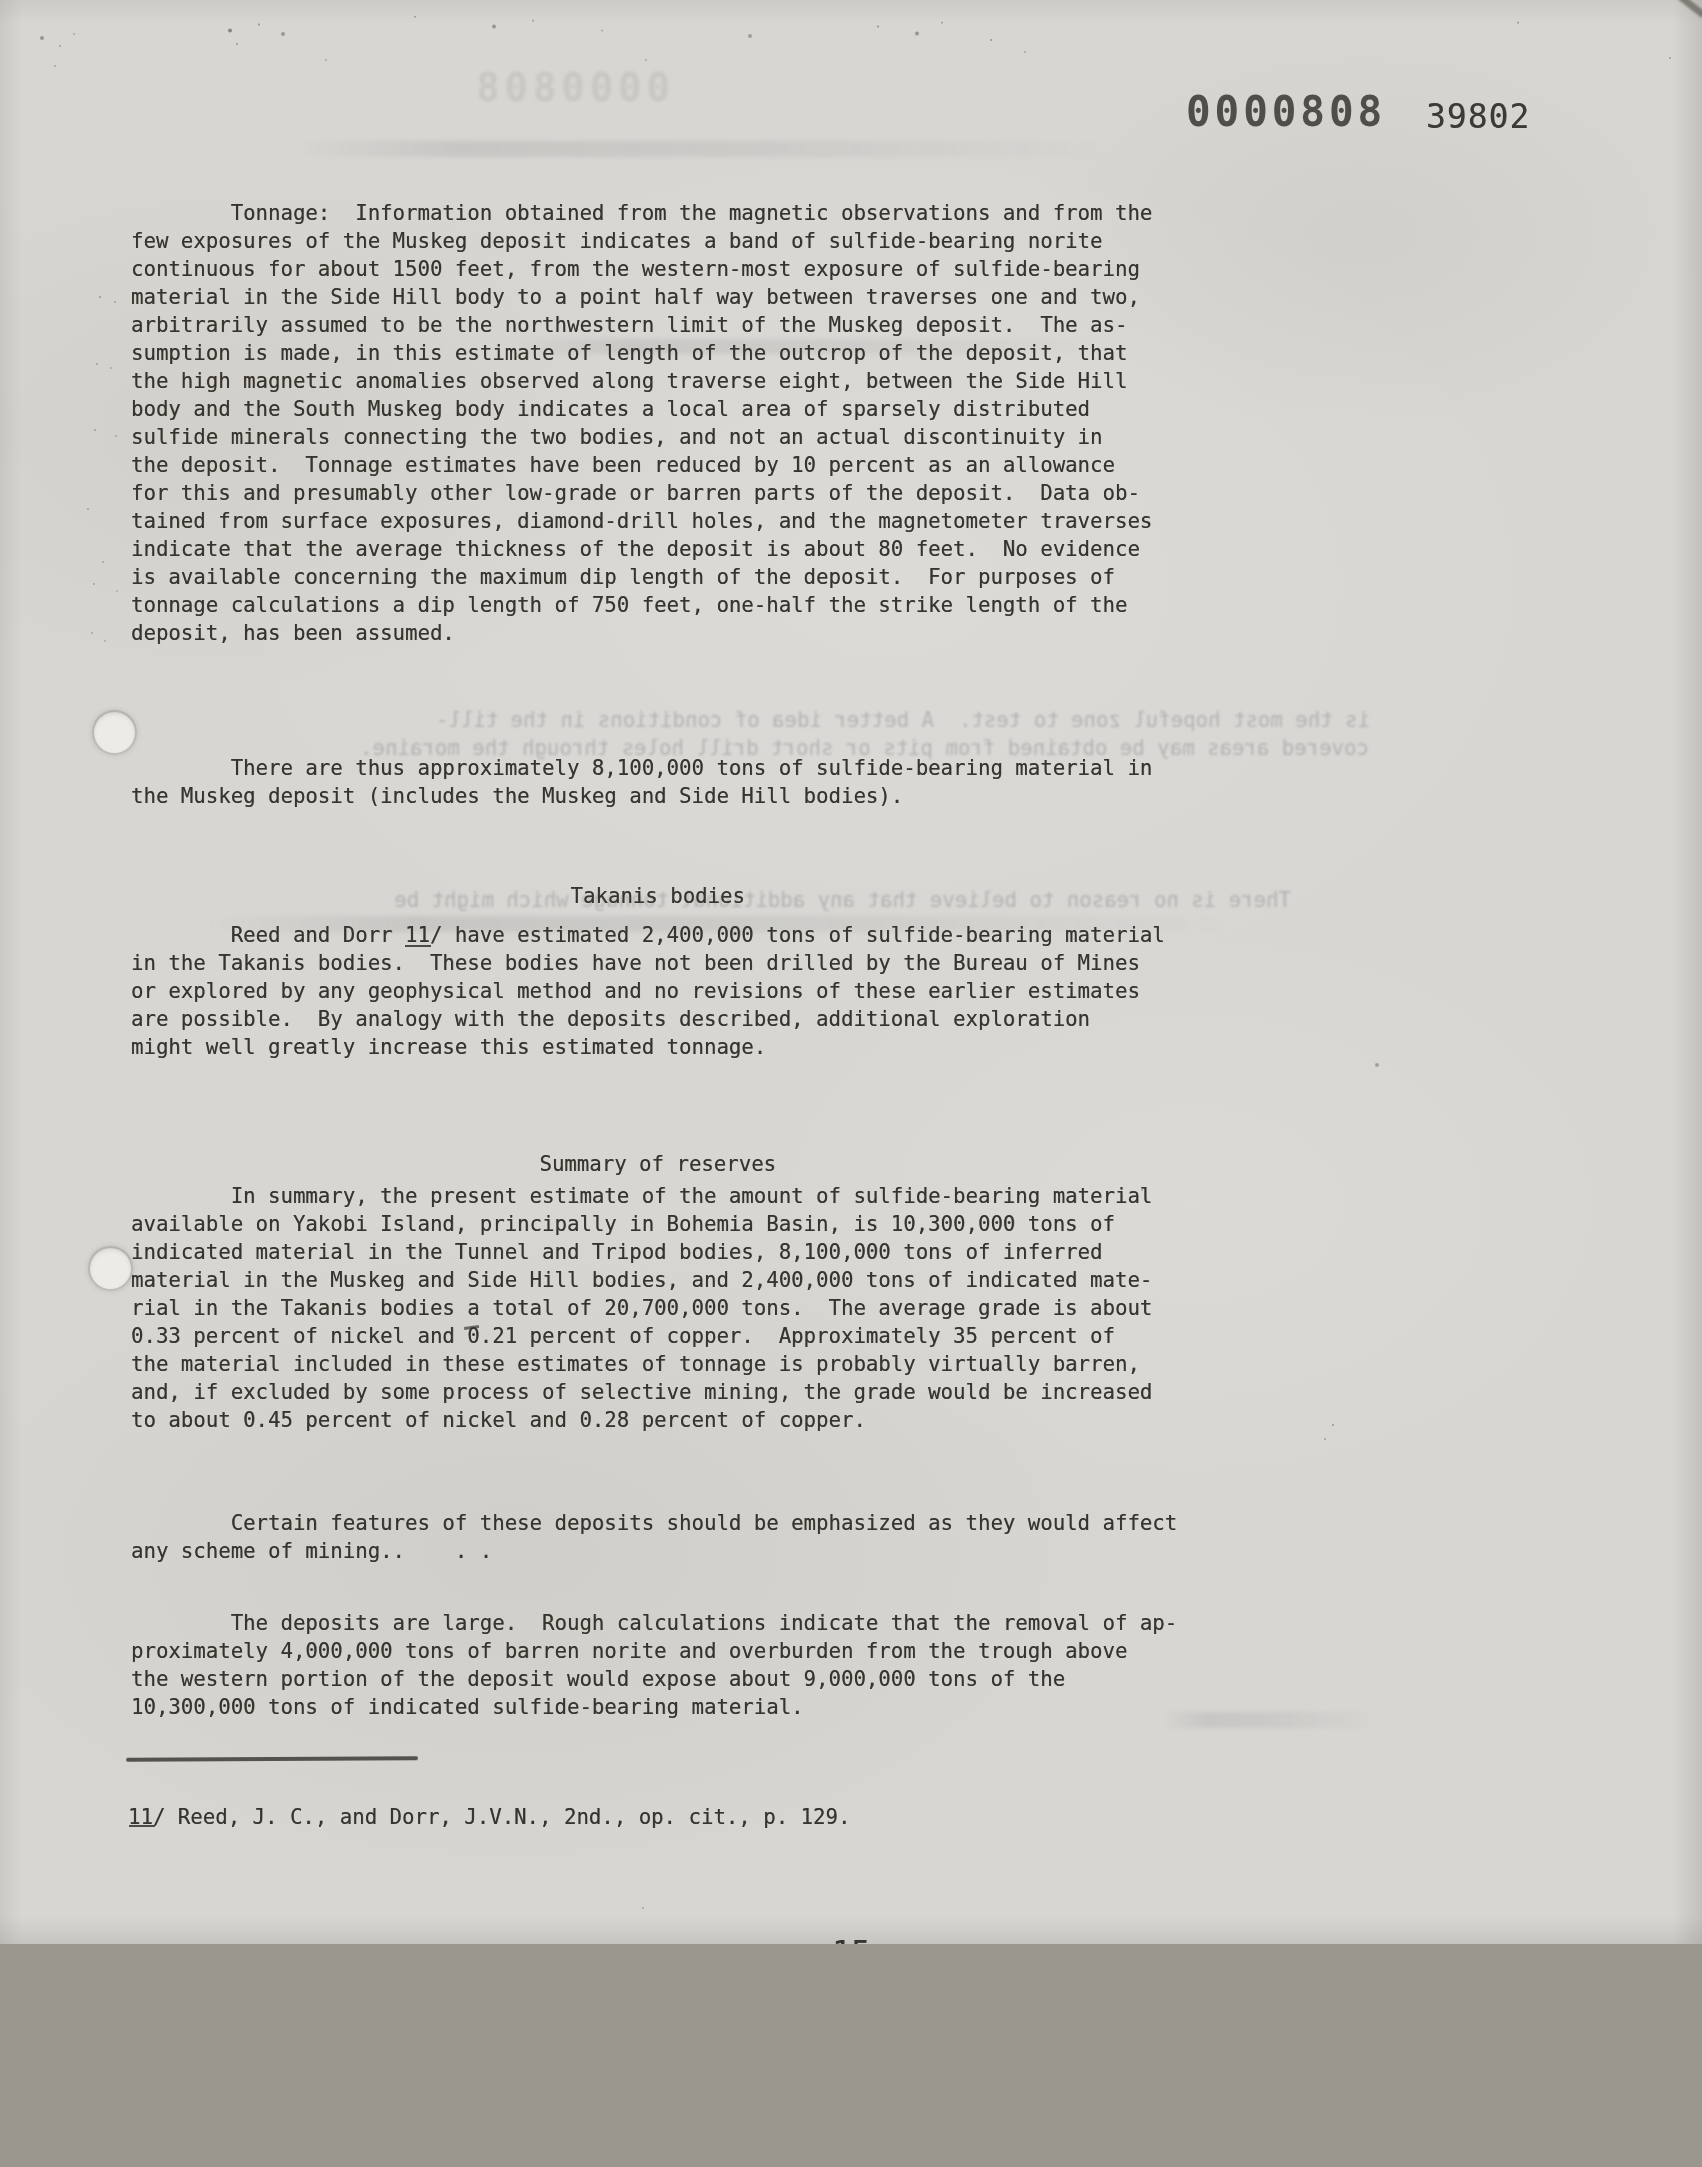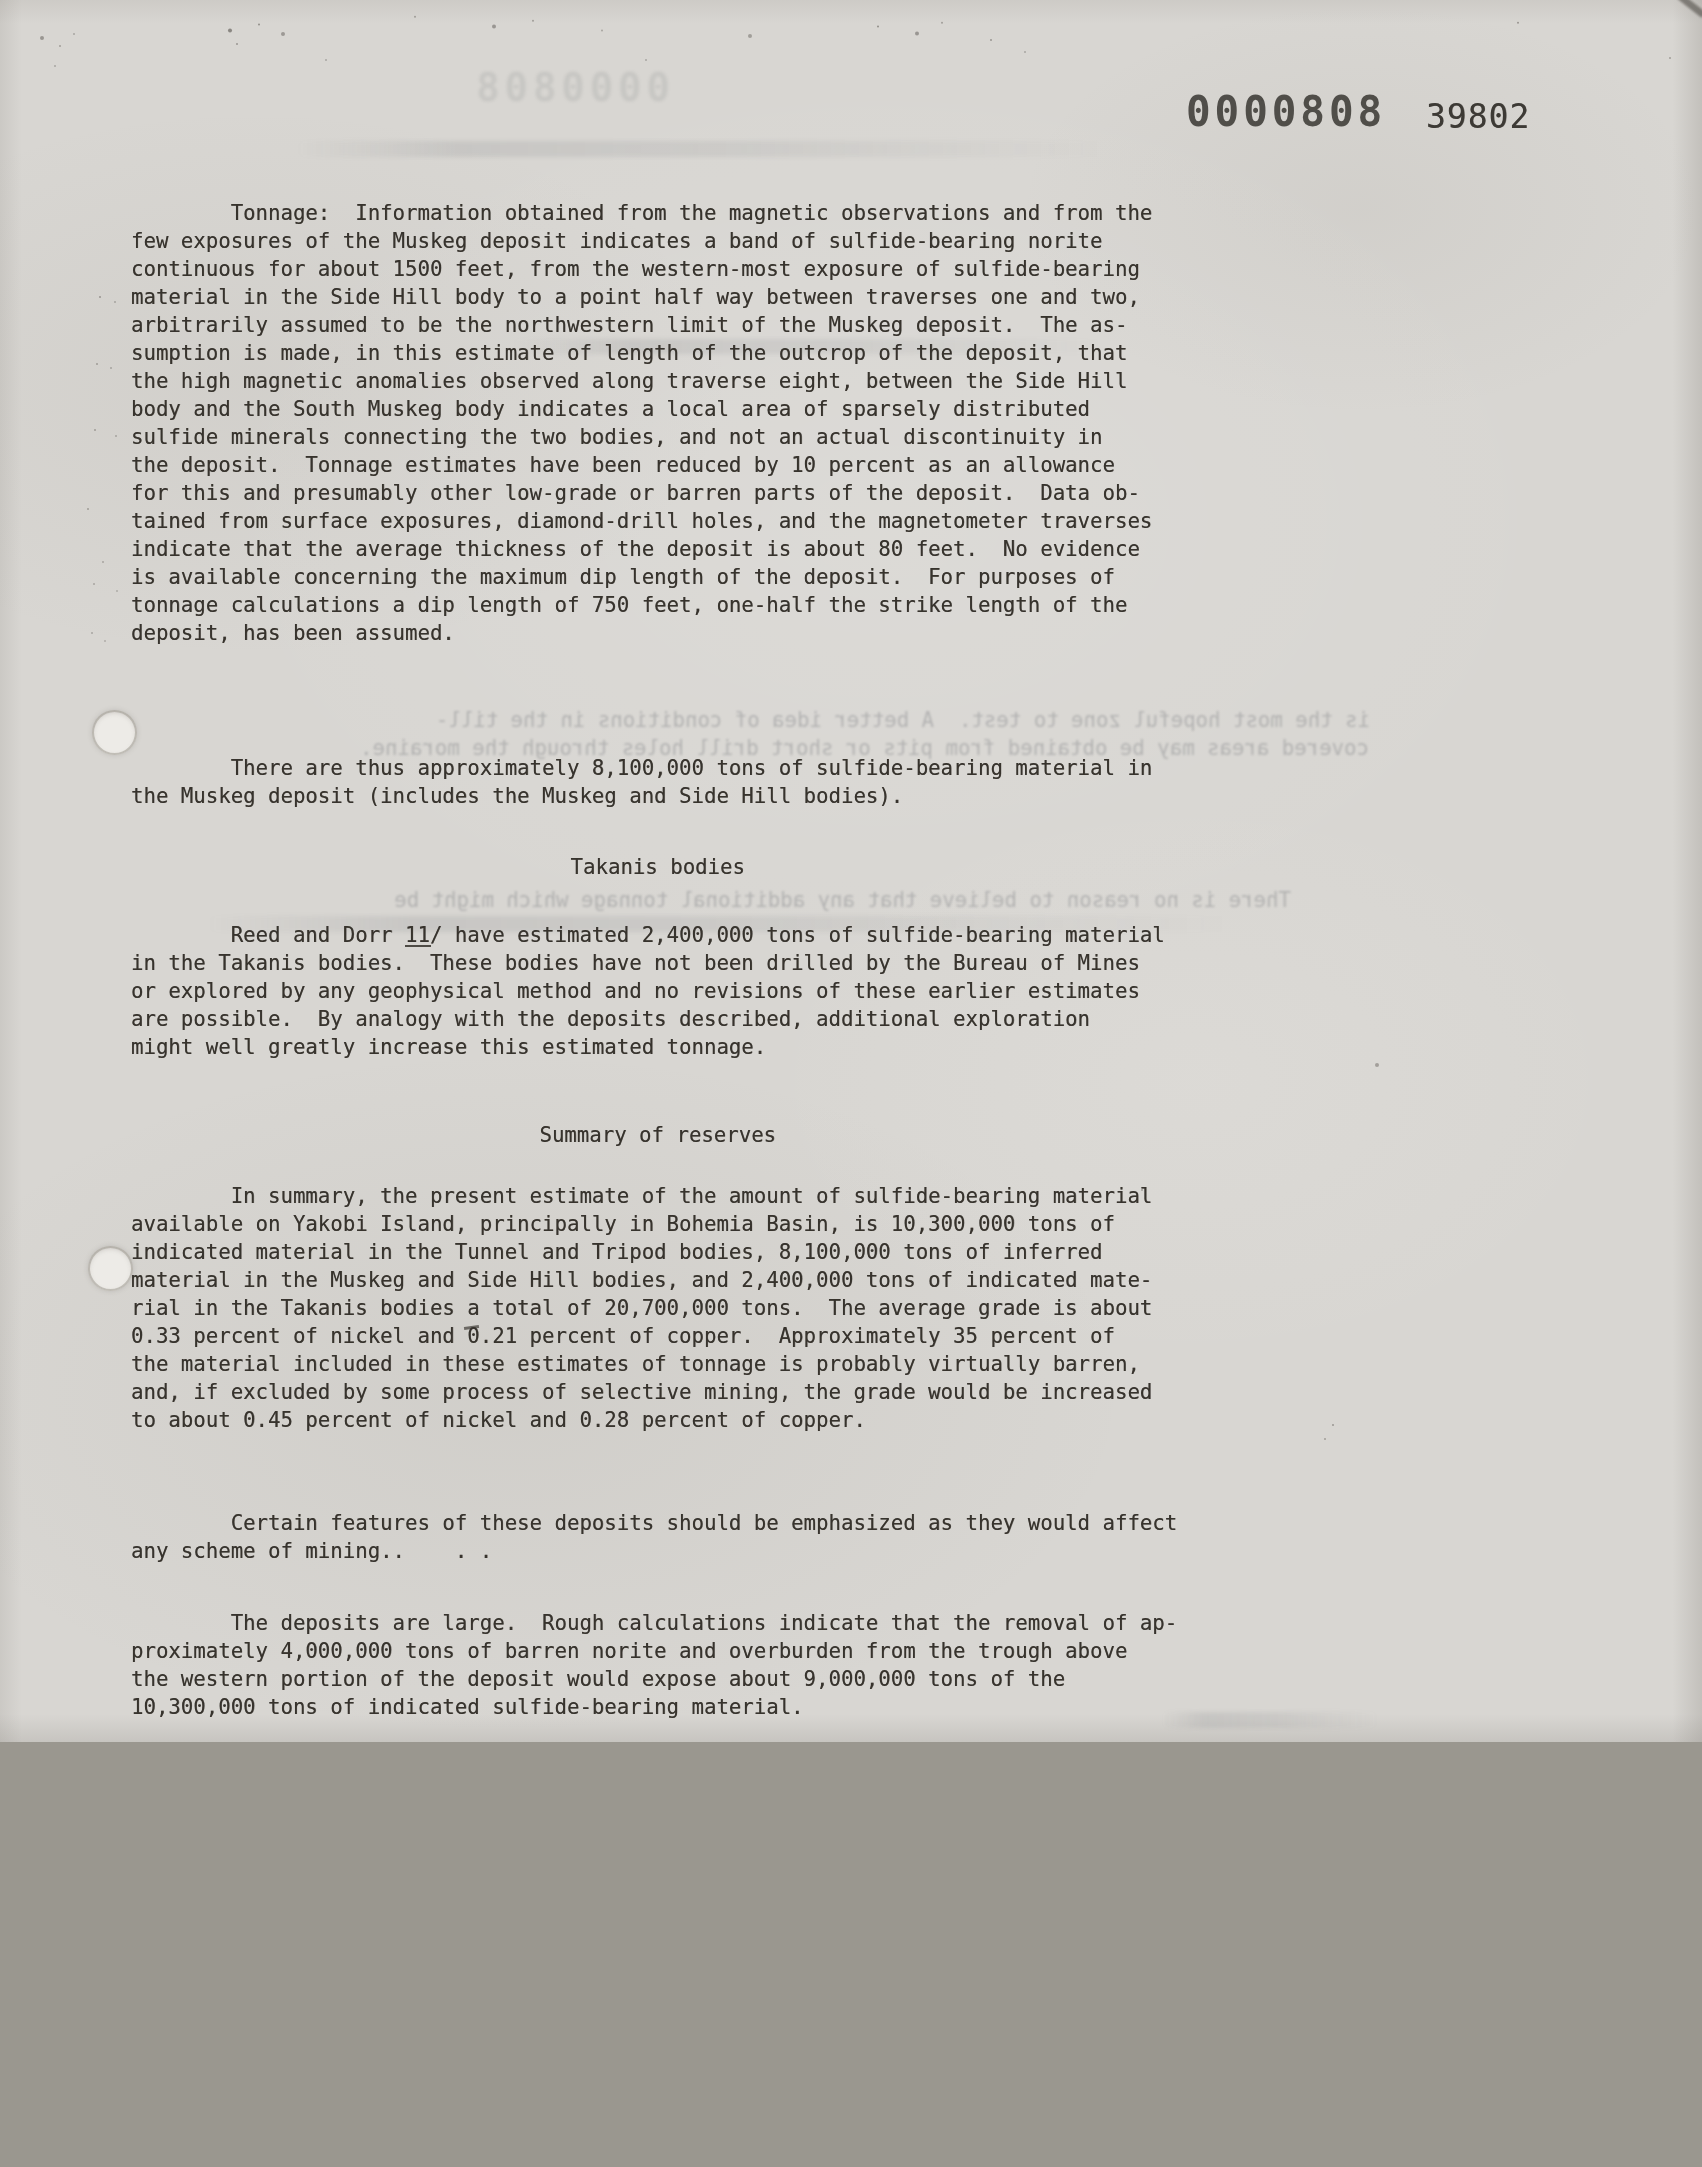--- a/index.html
+++ b/index.html
@@ -1,18 +1,18 @@
 <!DOCTYPE html>
 <html><head>
 <meta charset="utf-8">
 <style>
   html,body{margin:0;padding:0;background:#9a978f;}
   .page{
     position:relative;
-    width:1702px;height:1742px;
+    width:1702px;height:1944px;
     margin:0 auto;
     overflow:hidden;
     background:
       radial-gradient(1182px 788px at 52% 30%, rgba(255,255,255,0.10), transparent 60%),
       radial-gradient(887px 493px at 30% 80%, rgba(120,115,105,0.08), transparent 70%),
       radial-gradient(493px 296px at 80% 12%, rgba(125,120,110,0.07), transparent 70%),
       radial-gradient(690px 394px at 15% 22%, rgba(128,122,112,0.07), transparent 70%),
       radial-gradient(630px 414px at 70% 62%, rgba(245,243,239,0.12), transparent 70%),
       linear-gradient(to left, rgba(110,105,98,0.20), rgba(110,105,98,0) 29.6px),
       linear-gradient(to right, rgba(110,105,98,0.12), rgba(110,105,98,0) 21.7px),
@@ -24,21 +24,21 @@
   }
   .typed{
     position:absolute;
     font-size:20.7px;
     line-height:28px;
     white-space:pre;
     color:#37332d;
     text-shadow:0.3px 0.3px 0.6px rgba(53,49,44,0.55);
     filter:blur(0.2px);
   }
-  .heading{ left:131px; width:1022px; text-align:center; text-indent:31.5px; }
+  .heading{ left:131px; width:1022px; text-align:center; text-indent:31.5px;margin-top:29px; }
   .stamp{
     position:absolute; left:1186px; top:87px;
     font-size:41px; font-weight:bold; letter-spacing:3.9px;
     color:rgba(62,59,55,0.88);
     filter:blur(0.7px);
     transform:scaleY(1.05);
     white-space:pre;
   }
   .docnum{
     position:absolute; left:1426px; top:97px;

